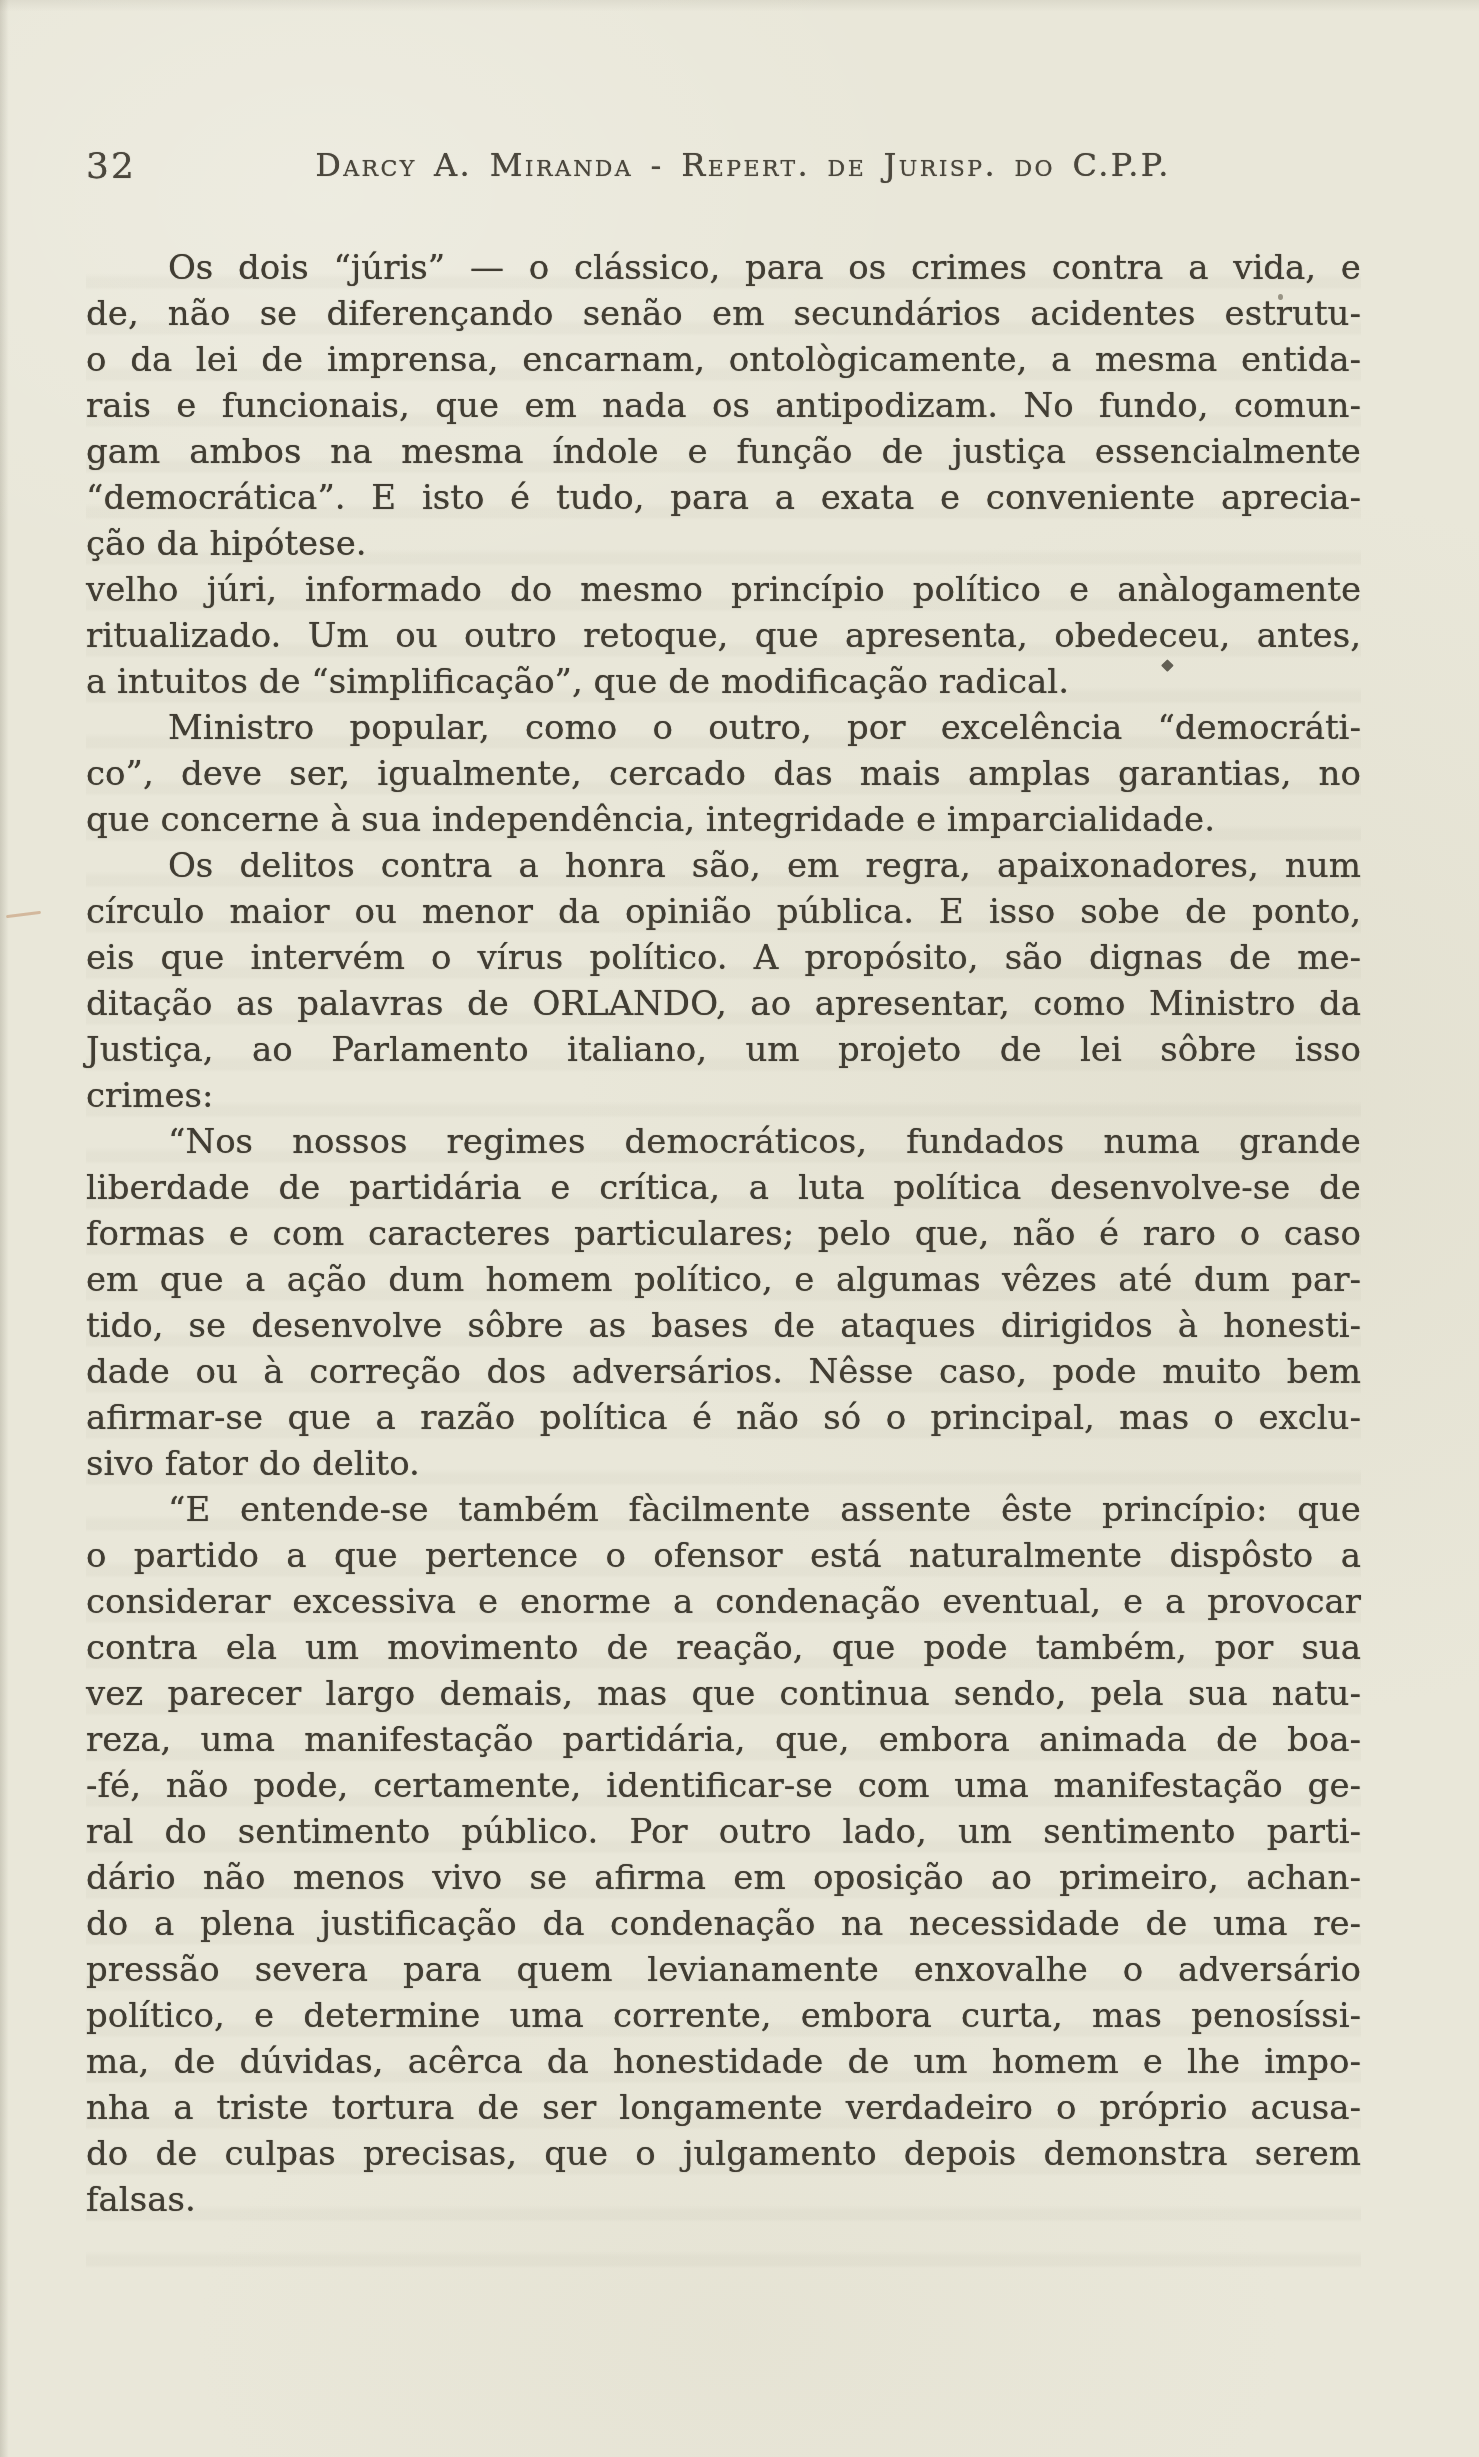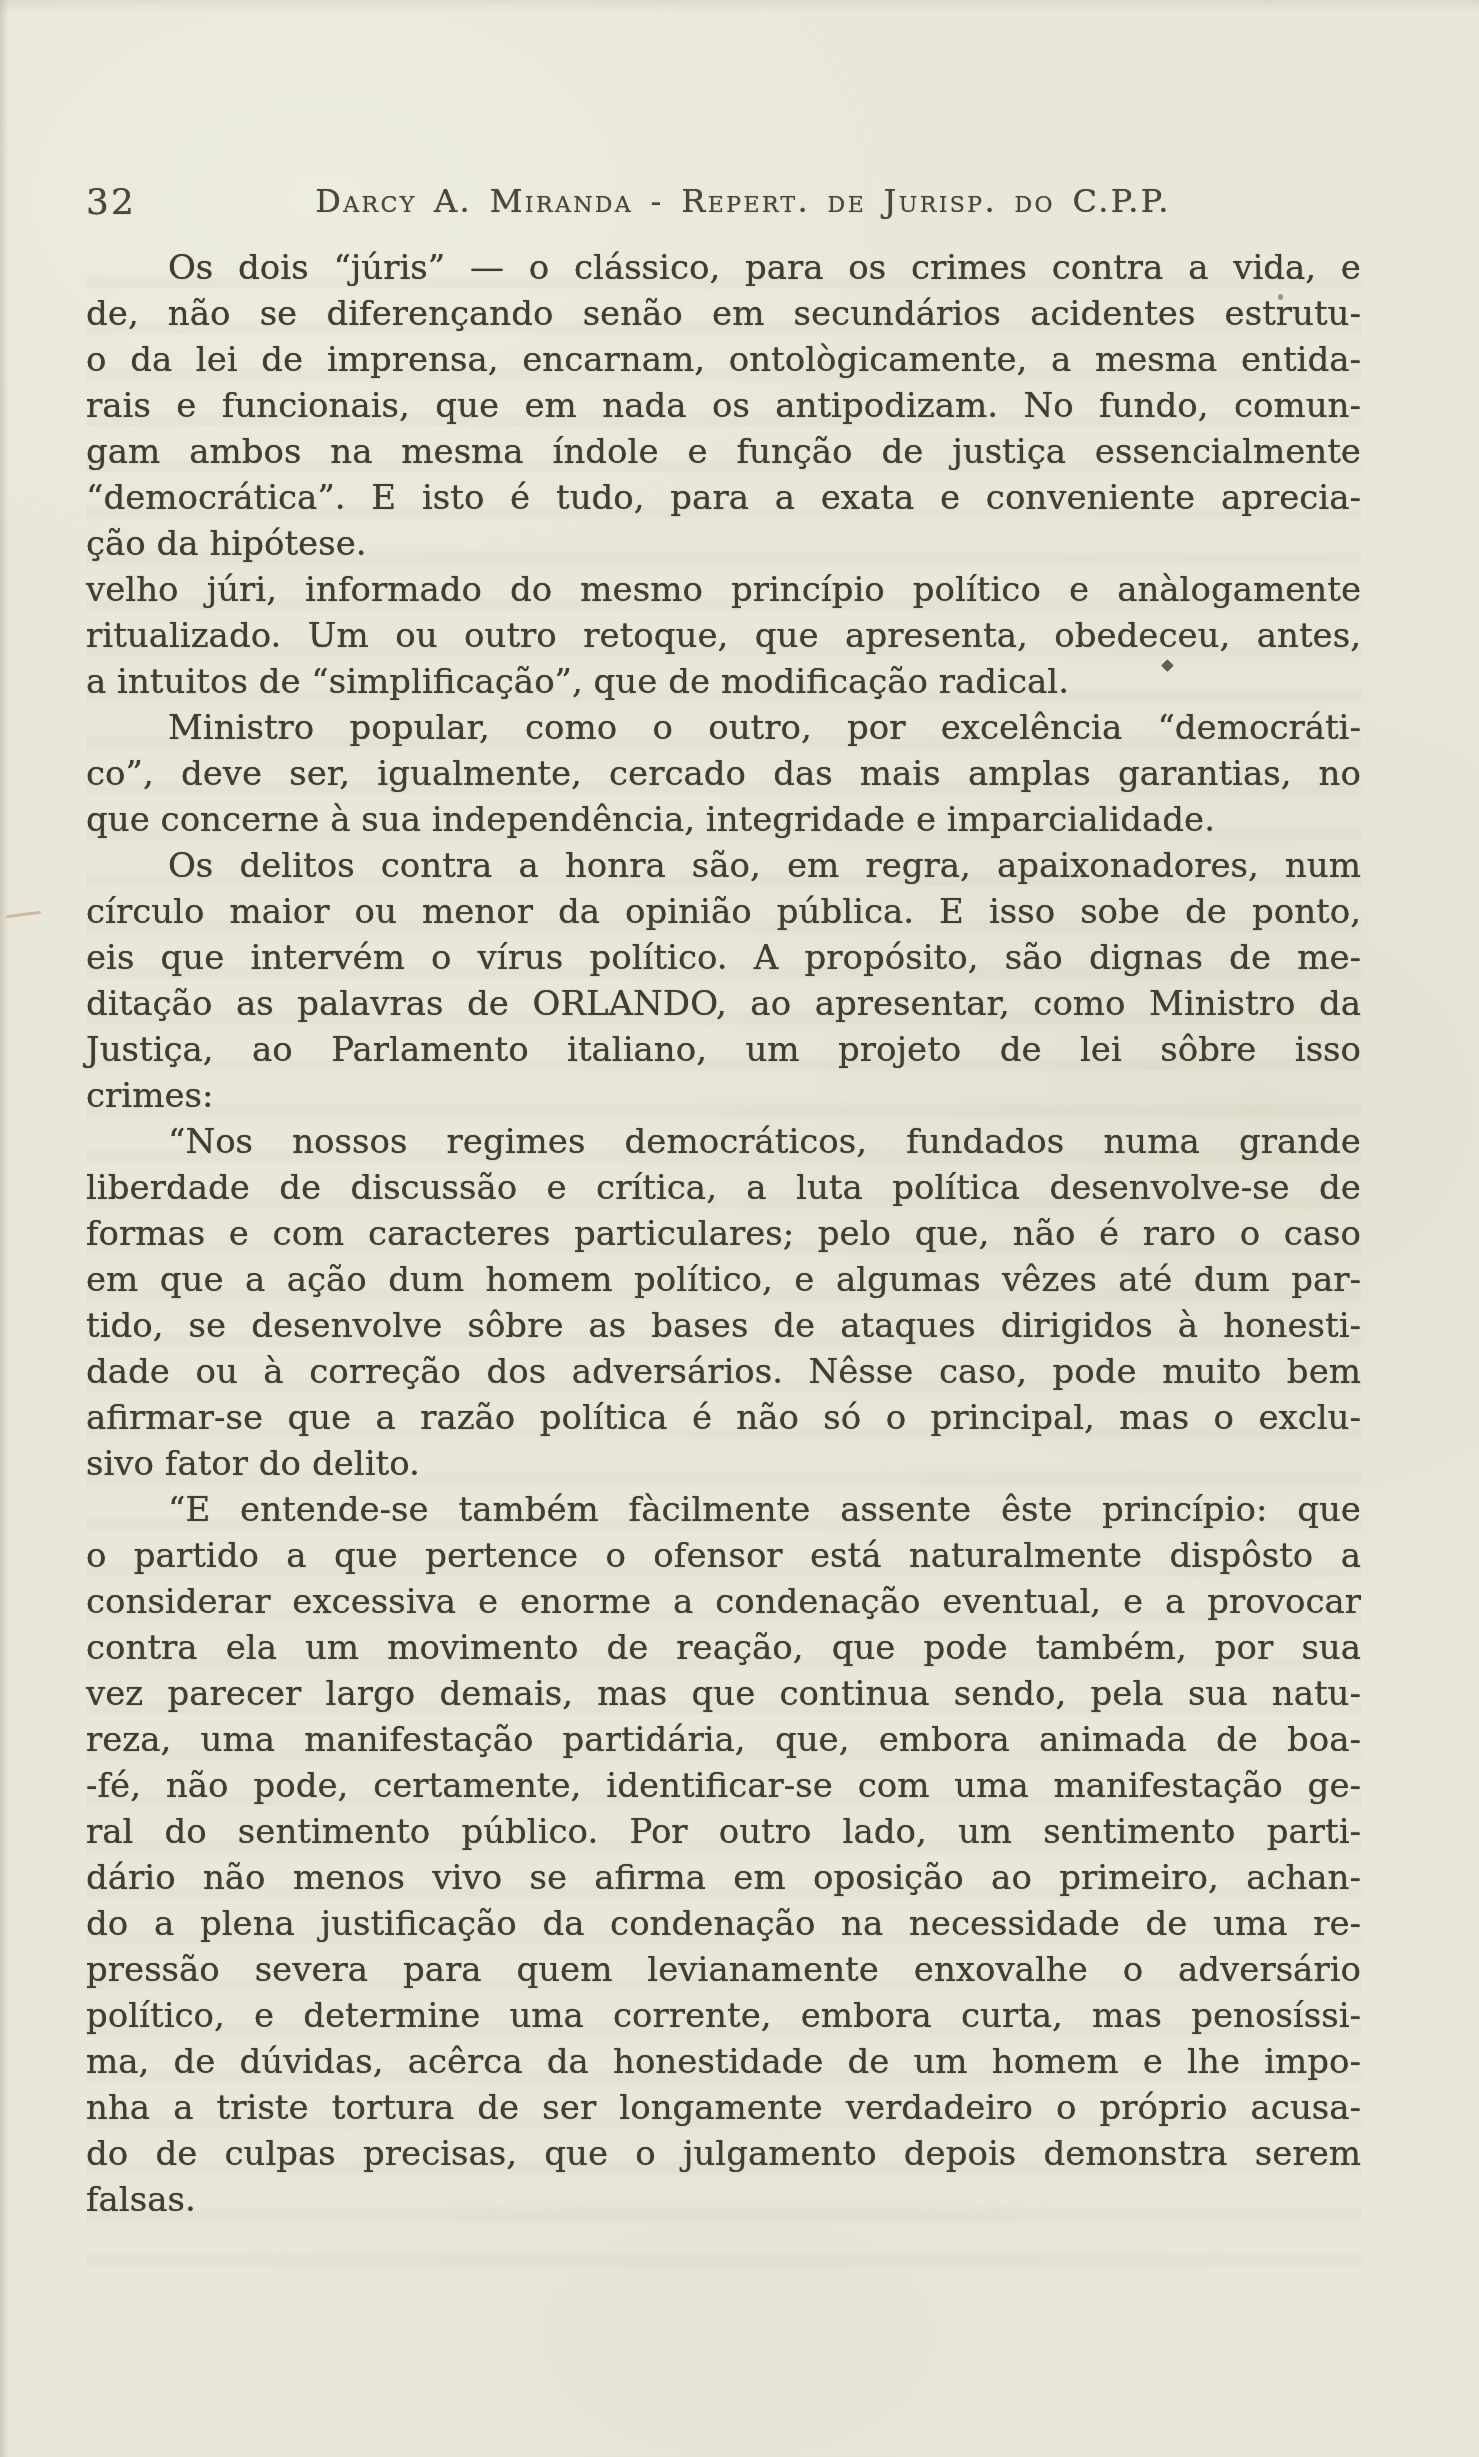--- a/index.html
+++ b/index.html
@@ -34,21 +34,20 @@
       rgba(140,136,114,0.055) 35px,
       rgba(140,136,114,0.055) 43px,
       rgba(140,136,114,0.0) 46px);
     pointer-events:none;
   }
   .runhead{
     position:absolute;
     top:142px; left:86px; width:1275px; height:47px;
     line-height:47px;
     color:var(--ink-soft);
-    margin-top:36px;
   }
   .page-number{
     position:absolute;
     left:0; top:0;
     font-size:36px;
     letter-spacing:2px;
     text-shadow:0 0 0.8px rgba(65,60,50,0.8);
   }
   .running-title{
     position:absolute;
@@ -131,21 +130,21 @@
       <div class="line first">Ministro popular, como o outro, por excelência “democráti-</div>
       <div class="line">co”, deve ser, igualmente, cercado das mais amplas garantias, no</div>
       <div class="line end">que concerne à sua independência, integridade e imparcialidade.</div>
       <div class="line first">Os delitos contra a honra são, em regra, apaixonadores, num</div>
       <div class="line">círculo maior ou menor da opinião pública. E isso sobe de ponto,</div>
       <div class="line">eis que intervém o vírus político. A propósito, são dignas de me-</div>
       <div class="line">ditação as palavras de ORLANDO, ao apresentar, como Ministro da</div>
       <div class="line">Justiça, ao Parlamento italiano, um projeto de lei sôbre isso</div>
       <div class="line end">crimes:</div>
       <div class="line first">“Nos nossos regimes democráticos, fundados numa grande</div>
-      <div class="line">liberdade de discussão e crítica, a luta política desenvolve-se de</div>
+      <div class="line">liberdade de partidária e crítica, a luta política desenvolve-se de</div>
       <div class="line">formas e com caracteres particulares; pelo que, não é raro o caso</div>
       <div class="line">em que a ação dum homem político, e algumas vêzes até dum par-</div>
       <div class="line">tido, se desenvolve sôbre as bases de ataques dirigidos à honesti-</div>
       <div class="line">dade ou à correção dos adversários. Nêsse caso, pode muito bem</div>
       <div class="line">afirmar-se que a razão política é não só o principal, mas o exclu-</div>
       <div class="line end">sivo fator do delito.</div>
       <div class="line first">“E entende-se também fàcilmente assente êste princípio: que</div>
       <div class="line">o partido a que pertence o ofensor está naturalmente dispôsto a</div>
       <div class="line">considerar excessiva e enorme a condenação eventual, e a provocar</div>
       <div class="line">contra ela um movimento de reação, que pode também, por sua</div>

